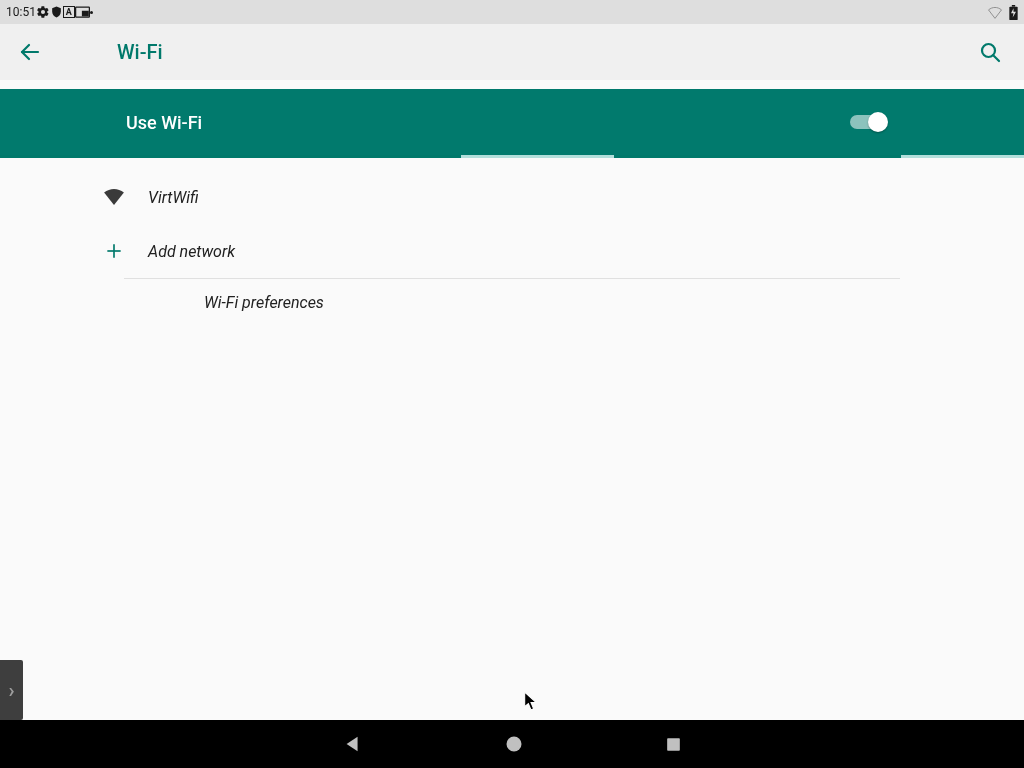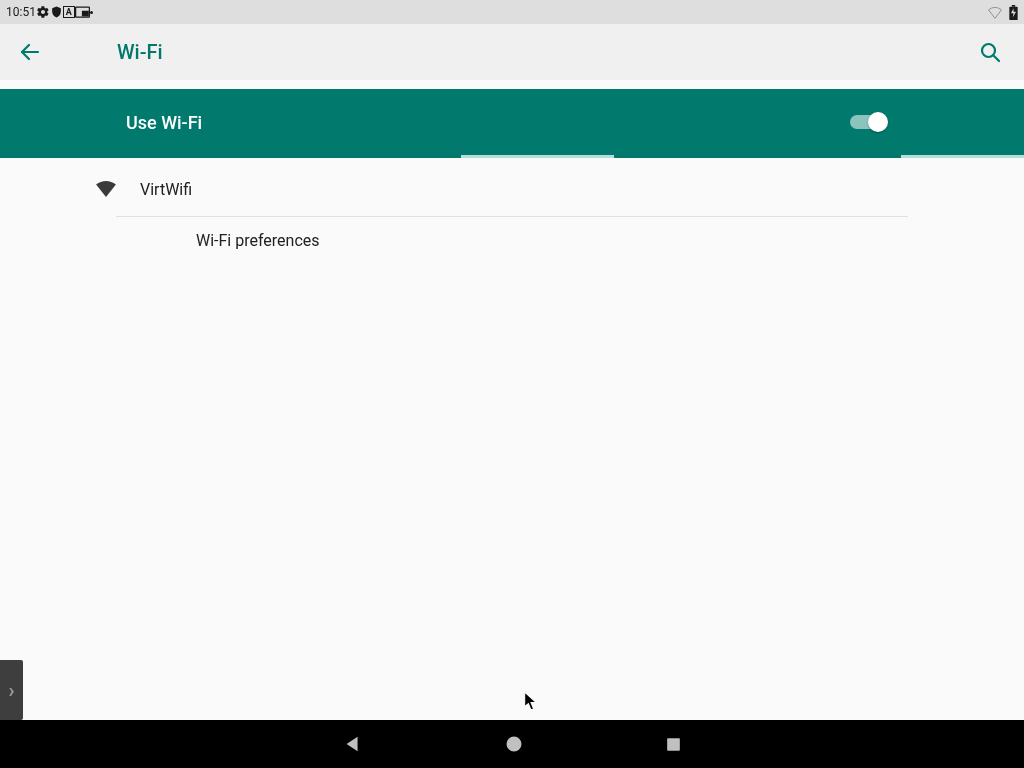--- a/index.html
+++ b/index.html
@@ -87,21 +87,21 @@
   }
   .progress .indet1 {
     position:absolute; left:0; top:0; height:100%; width:45%;
     background: var(--teal);
   }
   .progress .indet2 {
     position:absolute; left:60%; top:0; height:100%; width:28%;
     background: var(--teal);
   }
 
-  .list { padding: 4px; }
+  .list { padding: 12px; font-style: italic; }
   .list-row {
     display:flex;
     align-items:center;
     min-height:54px;
     padding: 0 0 0 136px;
     cursor:pointer;
   }
   .list-row .leading {
     position:absolute;
     transform: translateX(-46px);
@@ -226,20 +226,29 @@
 
   <div class="list-row relative" style="padding-top:12px;padding-bottom:12px;">
     <span class="leading">
       <svg width="22" height="18" viewBox="0 0 24 20" fill="#3a3a3a">
           <path d="M12 19L1 5c6.5-5.3 15.5-5.3 22 0L12 19z"></path>
         </svg>
     </span>
     <span class="row-title">VirtWifi</span>
   </div>
 
+  <div class="list-row relative" style="padding-top:12px;padding-bottom:12px;">
+    <span class="leading" style="color:var(--teal);">
+      <svg width="20" height="20" viewBox="0 0 24 24" fill="none" stroke="currentColor" stroke-width="2">
+          <line x1="12" y1="4" x2="12" y2="20"></line>
+          <line x1="4" y1="12" x2="20" y2="12"></line>
+        </svg>
+    </span>
+    <span class="row-title">Add network</span>
+  </div>
 
   <div class="divider"></div>
 
   <div class="pref-row">
     <span class="row-title">Wi-Fi preferences</span>
   </div>
 
 </div>
 
 <div class="side-handle">

